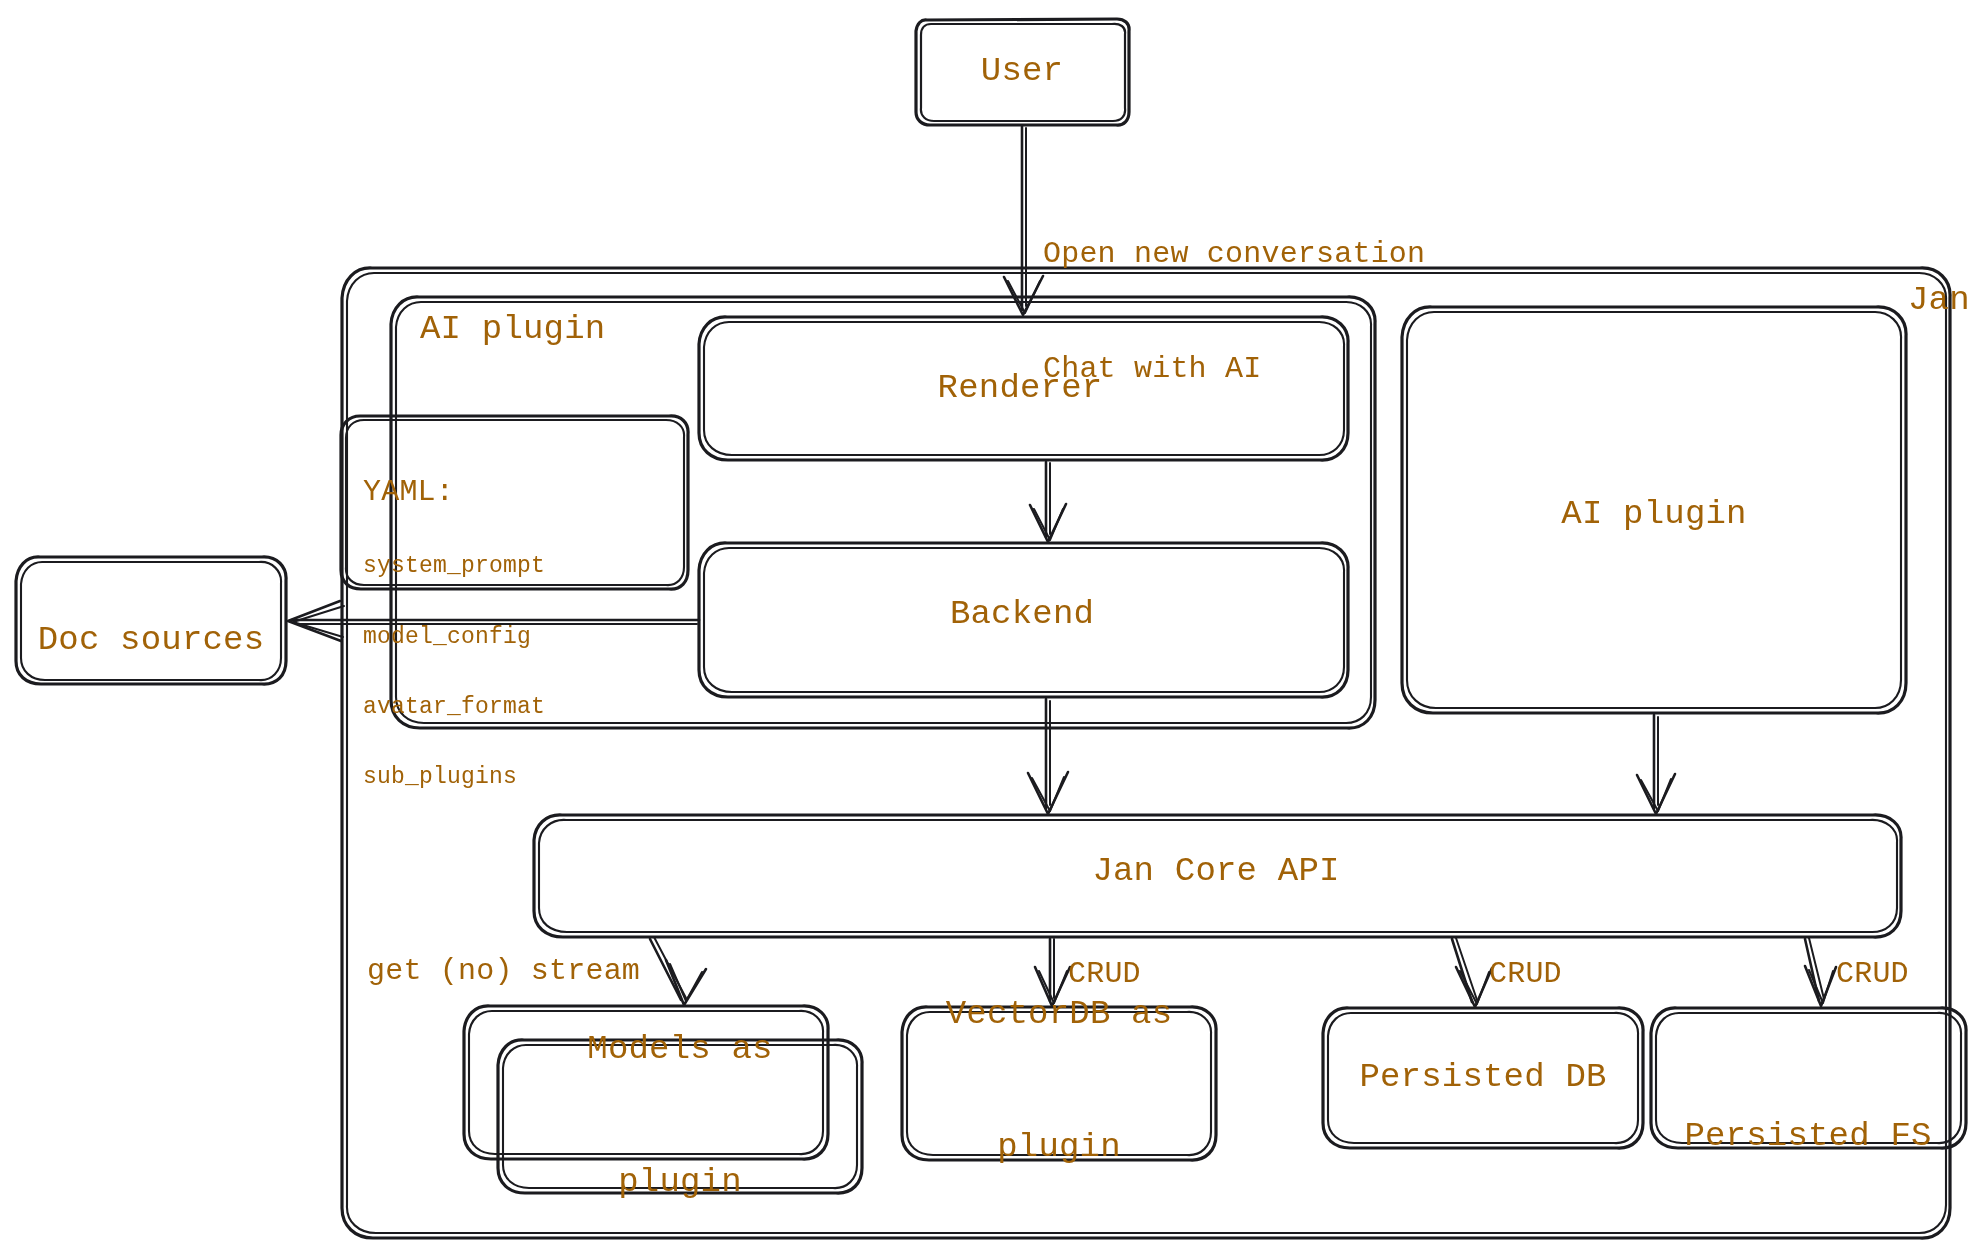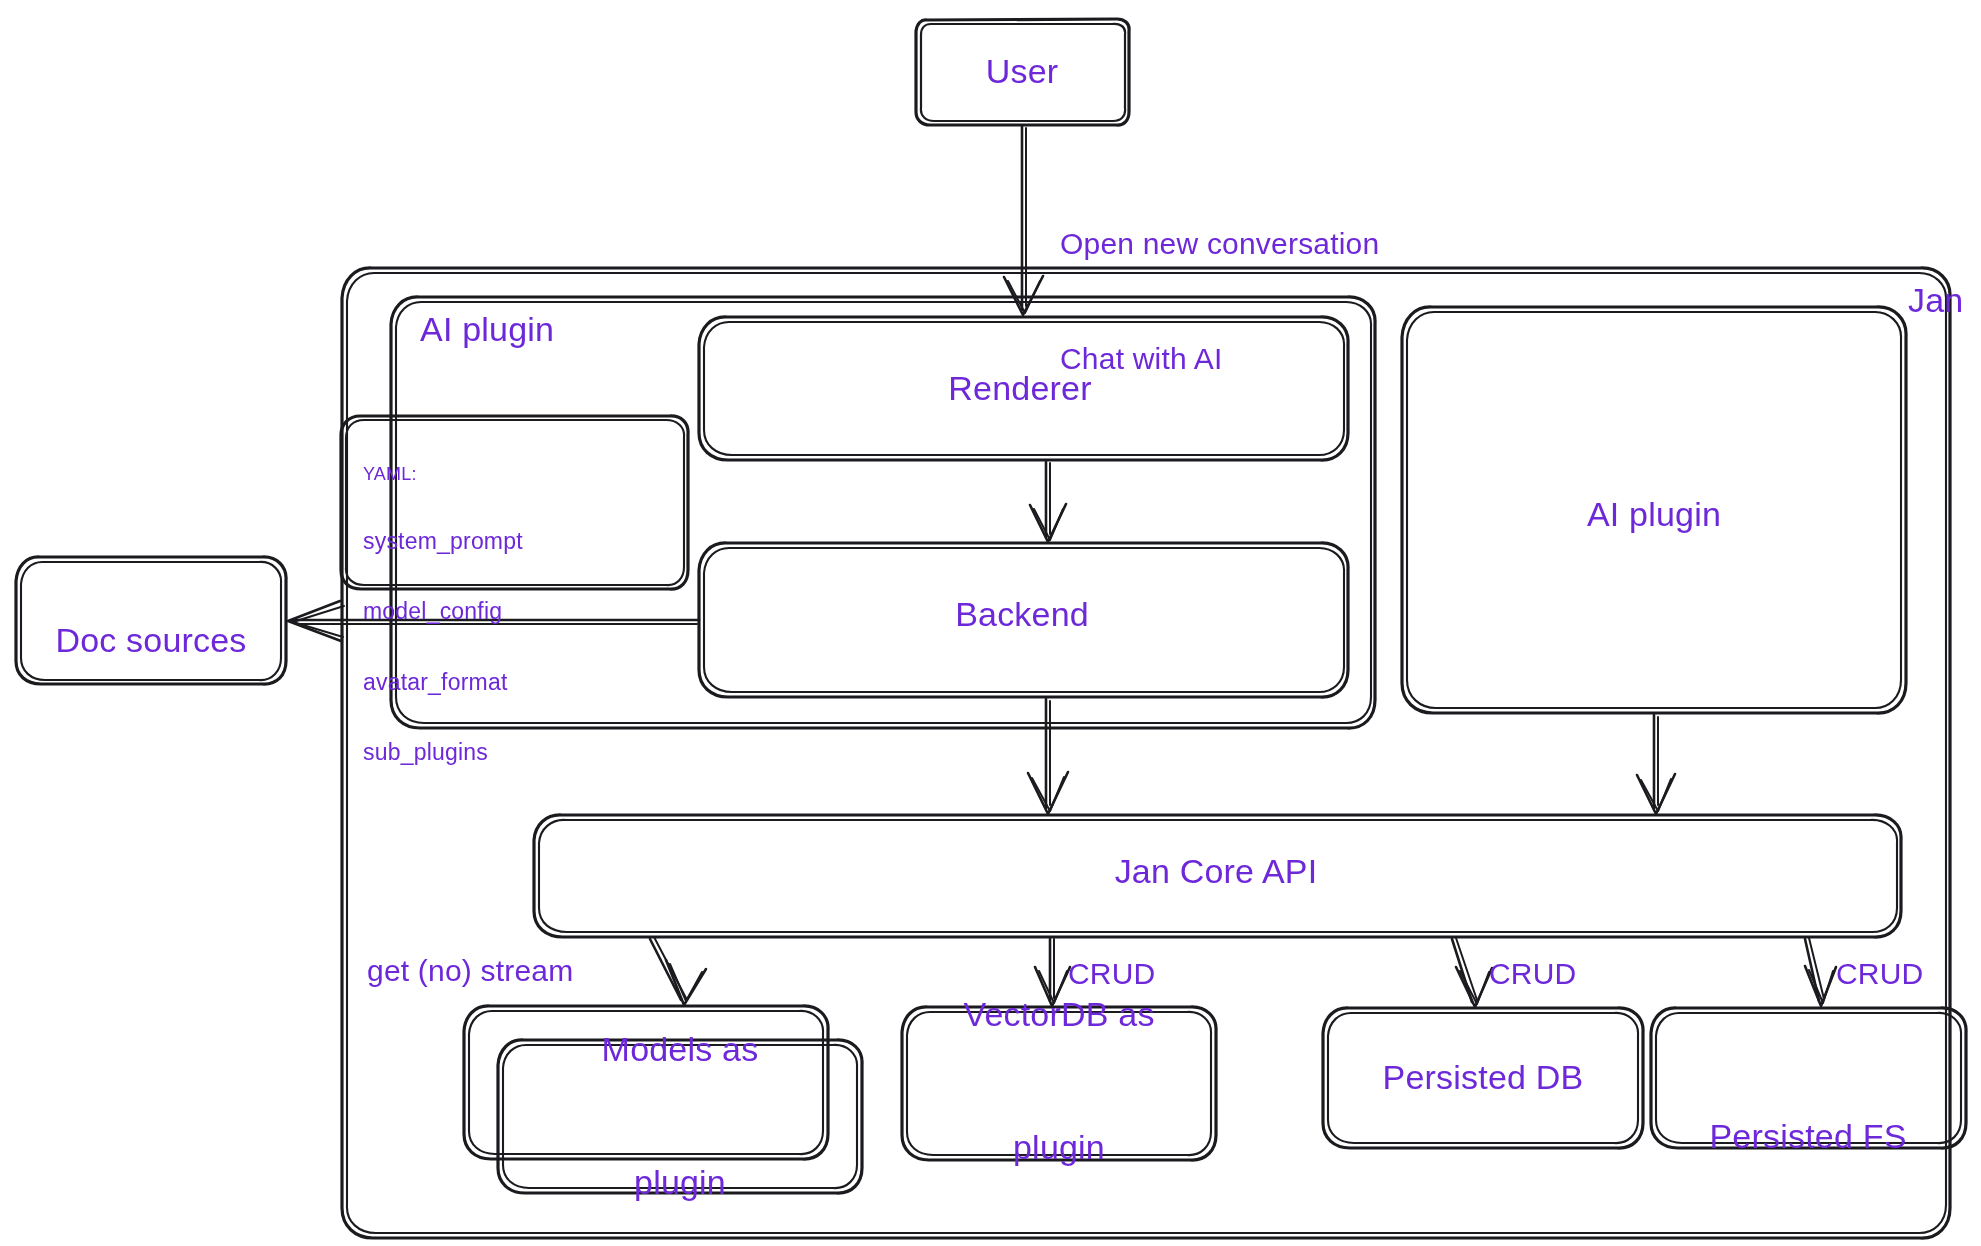--- a/index.html
+++ b/index.html
@@ -16,40 +16,41 @@
     font-family: "DejaVu Sans", sans-serif;
   }
   svg#sketch {
     position: absolute;
     top: 0; left: 0;
     width: 1981px;
     height: 1246px;
   }
   .lbl {
     position: absolute;
-    color: #6d28d9;
-    font-family: Liberation Sans, sans-serif;
+    color: #a16207;
+    font-family: Liberation Mono, monospace;
     white-space: pre;
     line-height: 1.28;
     letter-spacing: 0.2px;
   }
   .node-label {
     font-size: 34px;
     text-align: center;
     transform: translate(-50%, -50%);
   }
   .node-label.two-line { line-height: 1.3; }
   .container-label {
     font-size: 34px;
   }
   .edge-label {
     font-size: 30px;
   }
   .yaml-title {
-    font-size: 18px;
+    font-size: 30px;
+    margin-top: 10px;
   }
   .yaml-line {
     font-size: 23px;
   }
 </style>
 </head>
 <body>
 
 <div id="canvas">
 
@@ -218,21 +219,21 @@
   <div class="lbl node-label" style="left:1808px; top:1137px;text-align:center;">Persisted FS</div>
 
   <div class="lbl" style="left:363px; top:422px;">
     <div class="yaml-title">YAML:</div>
     <div class="yaml-line">system_prompt</div>
     <div class="yaml-line">model_config</div>
     <div class="yaml-line">avatar_format</div>
     <div class="yaml-line">sub_plugins</div>
   </div>
 
-  <div class="lbl edge-label" style="left:1043px; top:148px;margin-left:17px;">
+  <div class="lbl edge-label" style="left:1043px; top:158px;">
     <div>Open new conversation</div>
     <div>Chat with AI</div>
   </div>
 
   <div class="lbl edge-label" style="left:367px; top:952px;">get (no) stream</div>
 
   <div class="lbl edge-label" style="left:1068px; top:955px;">CRUD</div>
 
   <div class="lbl edge-label" style="left:1489px; top:955px;">CRUD</div>
 

